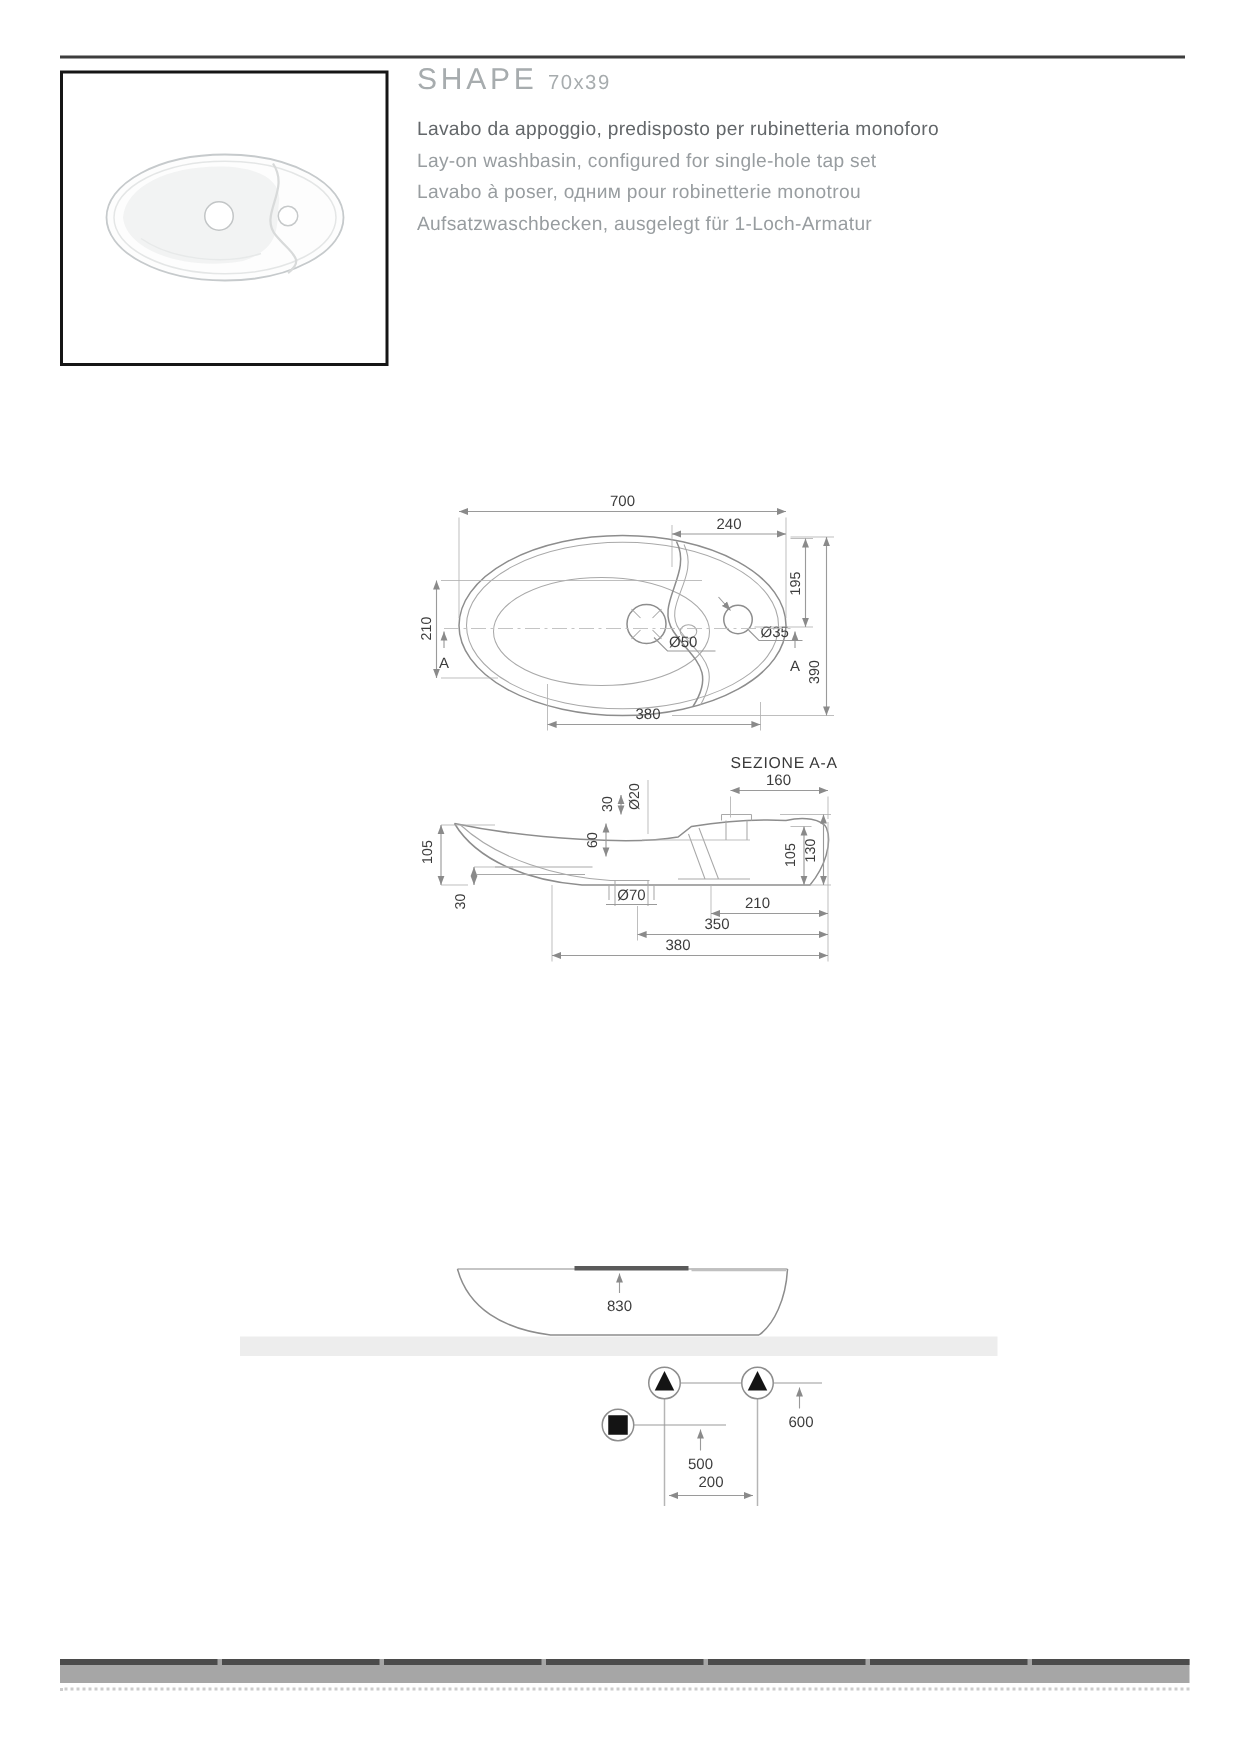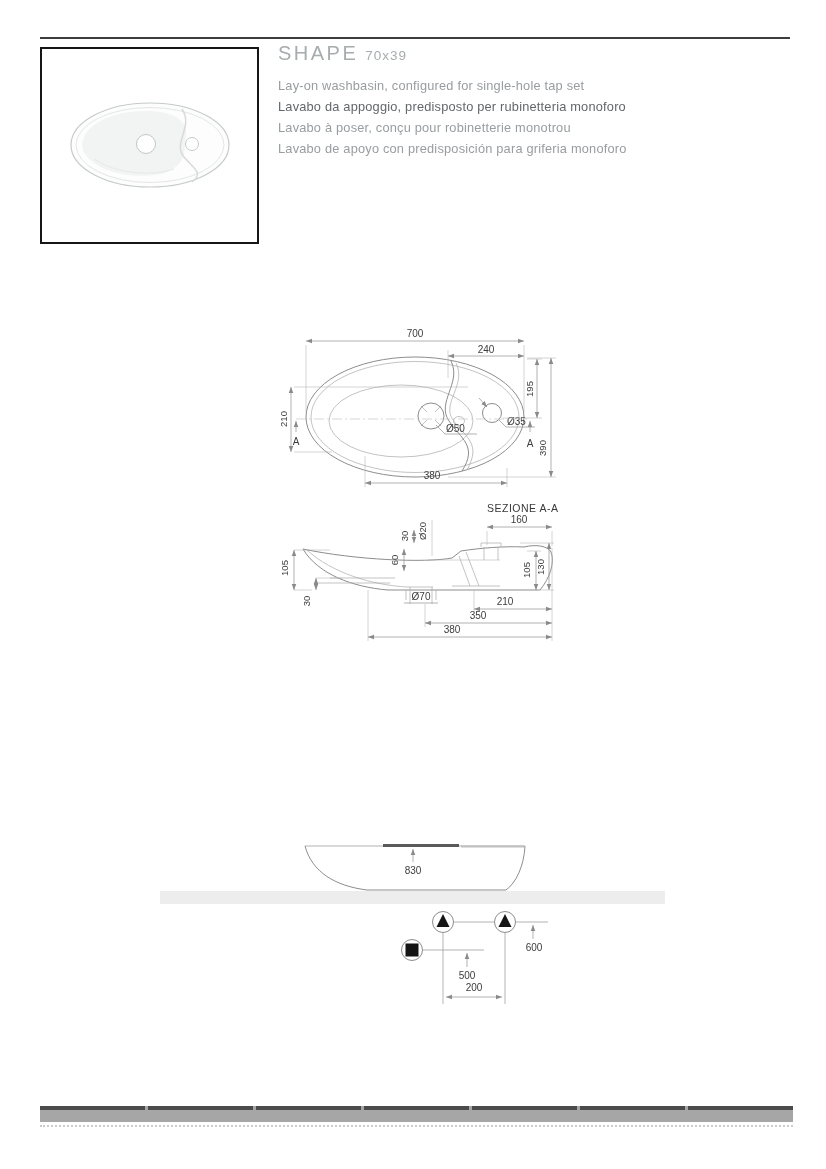--- a/index.html
+++ b/index.html
@@ -45,24 +45,24 @@
       <circle cx="104" cy="95" r="9.5" fill="#ffffff" stroke="#c2c5c6" stroke-width="1"></circle>
       <circle cx="150" cy="95" r="6.5" fill="#ffffff" stroke="#c6c9ca" stroke-width="1"></circle>
     </svg>
   </div>
 
   <header class="head">
     <div class="title-row">
       <span class="product-name">SHAPE</span><span class="product-size">70x39</span>
     </div>
     <div class="descs">
+      <p class="desc primary">Lavabo da appoggio, predisposto per rubinetteria monoforo</p>
       <p class="desc">Lay-on washbasin, configured for single-hole tap set</p>
-      <p class="desc primary">Lavabo da appoggio, predisposto per rubinetteria monoforo</p>
-      <p class="desc">Lavabo à poser, conçu pour robinetterie monotrou</p>
-      <p class="desc">Lavabo de apoyo con predisposición para griferia monoforo</p>
+      <p class="desc">Lavabo à poser, одним pour robinetterie monotrou</p>
+      <p class="desc">Aufsatzwaschbecken, ausgelegt für 1-Loch-Armatur</p>
     </div>
   </header>
 
   <svg class="drawings" width="826" height="1169" viewBox="0 0 826 1169">
     <defs>
       <marker id="mA" viewBox="0 0 10 10" refX="9" refY="5" markerWidth="9" markerHeight="9" orient="auto-start-reverse">
         <path d="M0,1.6 L9,5 L0,8.4 Z" fill="#8a8a8a"></path>
       </marker>
     </defs>
 

